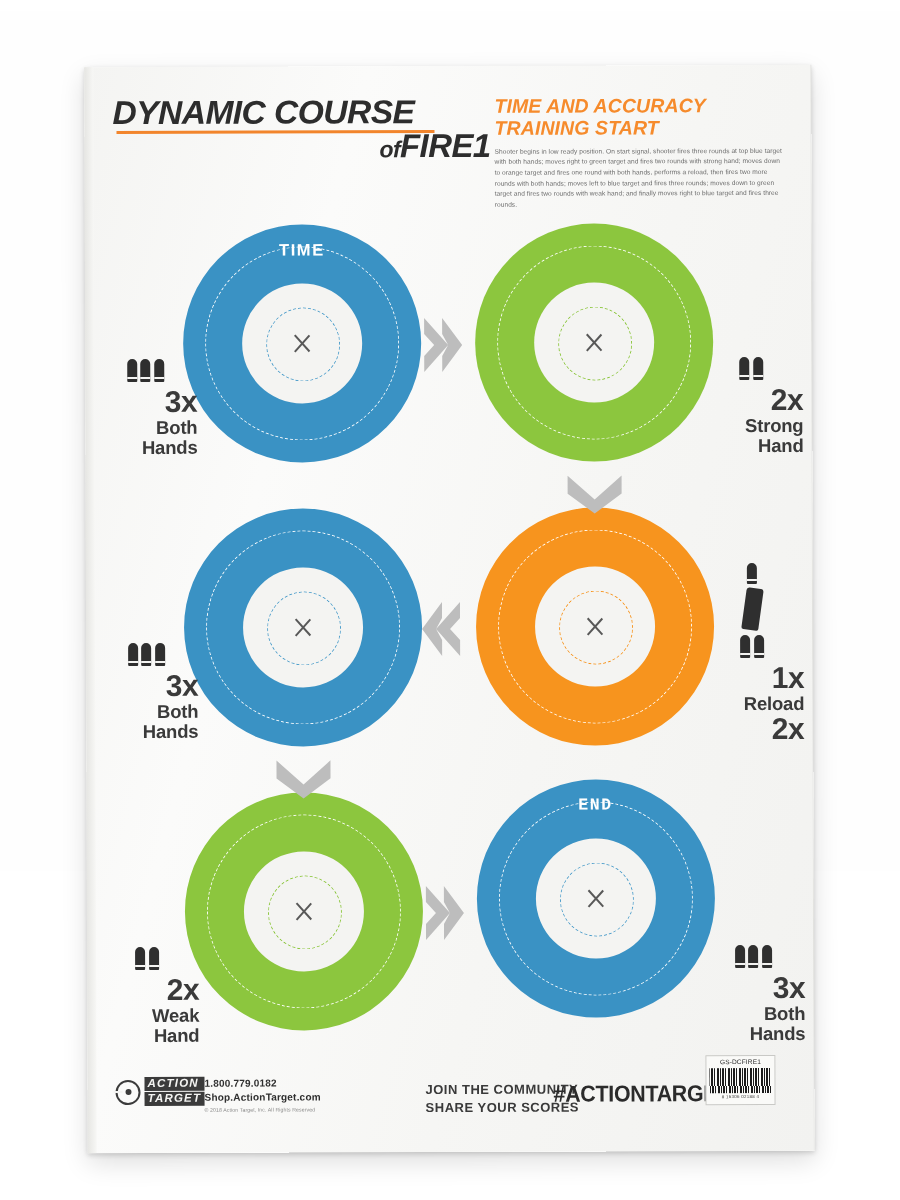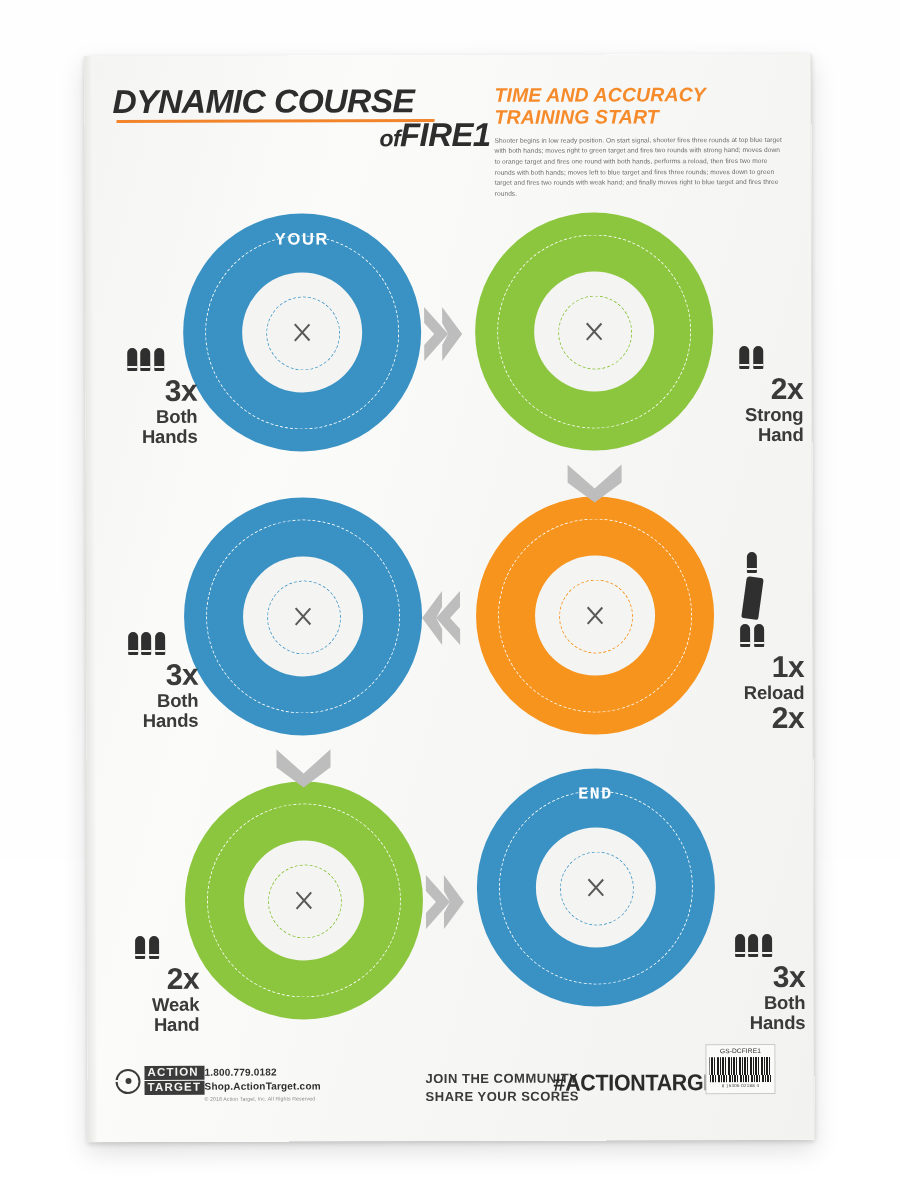--- a/index.html
+++ b/index.html
@@ -2,21 +2,21 @@
 <html><head>
 <meta charset="utf-8">
 <style>
   html,body{margin:0;padding:0;}
   body{
     width:900px;height:1200px;overflow:hidden;
     background:#ffffff;
     font-family:"Liberation Sans",sans-serif;
     -webkit-font-smoothing:antialiased;
   }
-  #stage{position:relative;width:900px;height:860px;background:#fefefe;}
+  #stage{position:relative;width:900px;height:860px;background:#fefefe;margin-top:11px;}
 
   
   #sheet{
     position:absolute;left:86px;top:55px;width:726px;height:1086px;
     background:linear-gradient(105deg,#f4f4f2 0%,#fbfbfa 28%,#f6f6f4 62%,#f2f2f0 100%);
     box-shadow:
       0 2px 5px rgba(0,0,0,.16),
       0 10px 26px rgba(0,0,0,.13),
       1px 0 0 rgba(0,0,0,.05) inset;
     border-right:1px solid #e2e2df;
@@ -113,21 +113,21 @@
   .logo-mark:before{
     content:"";position:absolute;left:50%;top:50%;width:6px;height:6px;margin:-3px 0 0 -3px;
     border-radius:50%;background:#3b3b3b;
   }
   .logo-mark:after{
     content:"";position:absolute;left:-4px;top:50%;width:9px;height:2.2px;margin-top:-1.1px;background:#f4f4f2;
   }
   .logo-words{line-height:1.02;}
   .logo-words div{
     background:#3b3b3b;color:#f4f4f2;font-size:11.5px;font-weight:bold;letter-spacing:1.2px;
-    padding:1px 3px;margin-bottom:1.5px;
+    padding:1px 3px;margin-bottom:1.5px;font-style:italic;
   }
   .contact{position:absolute;left:117px;top:1010px;color:#2f2f2f;}
   .contact .ln{font-size:10px;font-weight:bold;line-height:1.42;letter-spacing:.2px;}
   .contact .cpy{font-size:5.2px;color:#8a8a8a;margin-top:2px;letter-spacing:.1px;}
 
   .community{position:absolute;left:338px;top:1015px;color:#3a3a3a;
     font-size:13px;font-weight:bold;line-height:1.38;letter-spacing:.5px;}
   .hashtag{position:absolute;left:466px;top:1015px;color:#2b2b2b;
     font-size:23px;font-weight:bold;letter-spacing:-.3px;transform:scaleX(.93);transform-origin:left center;}
 
@@ -154,21 +154,21 @@
       </div>
     </div>
 
     <div class="hdr-right">
       <div class="sub-title">TIME AND ACCURACY</div>
       <div class="sub-title">TRAINING START</div>
       <div class="sub-body">Shooter begins in low ready position. On start signal, shooter fires three rounds at top blue target with both hands; moves right to green target and fires two rounds with strong hand; moves down to orange target and fires one round with both hands, performs a reload, then fires two more rounds with both hands; moves left to blue target and fires three rounds; moves down to green target and fires two rounds with weak hand; and finally moves right to blue target and fires three rounds.</div>
     </div>
 
     <div class="tgt c-blue" style="left:98px;top:158px;">
-      <div class="tag">YOUR</div>
+      <div class="tag">TIME</div>
       <div class="ring-dash"></div>
       <div class="bull"></div>
       <div class="bull-dash d-blue"></div>
       <div class="xmark"></div>
     </div>
 
     <div class="tgt c-green" style="left:390px;top:158px;">
       <div class="ring-dash"></div>
       <div class="bull"></div>
       <div class="bull-dash d-green"></div>

